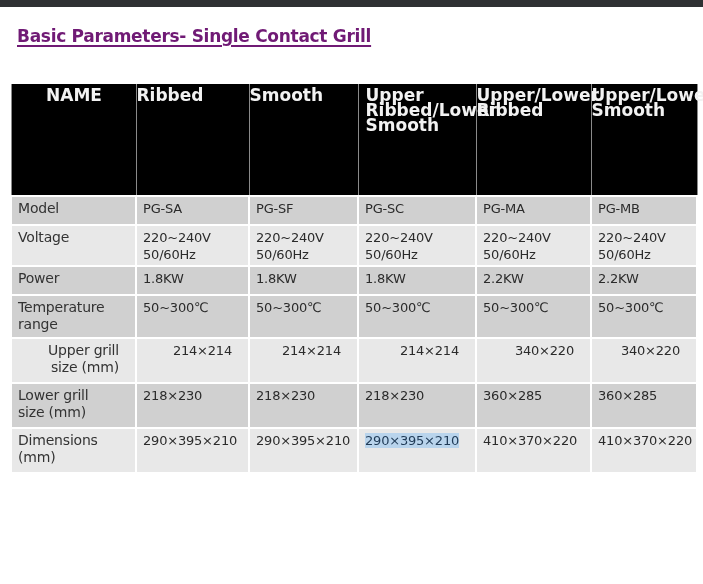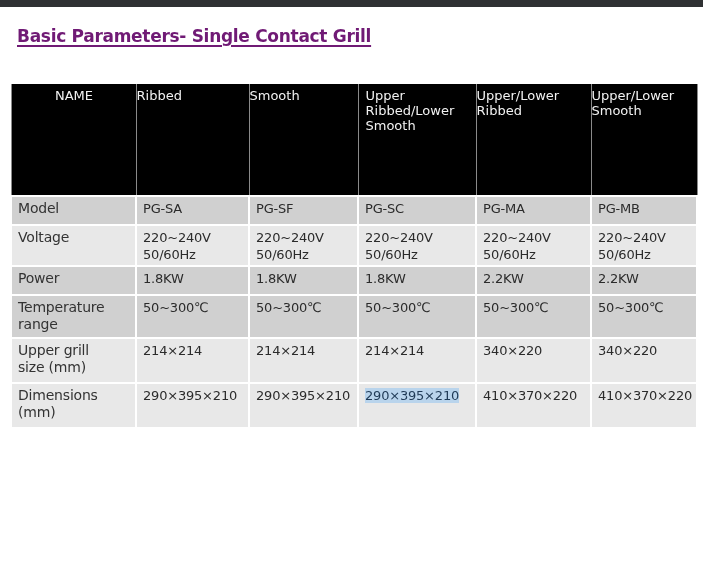--- a/index.html
+++ b/index.html
@@ -29,21 +29,21 @@
     table-layout: fixed;
   }
   table.spec col.c0 { width: 125px; }
   table.spec col.c1 { width: 113px; }
   table.spec col.c2 { width: 109px; }
   table.spec col.c3 { width: 118px; }
   table.spec col.c4 { width: 115px; }
   table.spec col.c5 { width: 106px; }
   table.spec th {
     background: #000000; color: #f2f2f2;
-    font-weight: normal; font-size: 13px; line-height: 15px;
+    font-weight: bold; font-size: 17px; line-height: 15px;
     text-align: left; vertical-align: top;
     padding: 4px 6px 0 7px;
     height: 107px;
     border: 1.5px solid #8a8a8a;
     border-top: none;
   }
   table.spec th.name-h { text-align: center; }
   table.spec th.indent { padding-left: 0; }
   table.spec td {
     color: #2b2b2b;
@@ -55,21 +55,21 @@
   }
   table.spec td.lbl { font-size: 14px; color: #333; padding-left: 6px; }
   table.spec tr.dark td { background: #d0d0d0; }
   table.spec tr.light td { background: #e8e8e8; margin-left: 12px; }
   .hl { background: #b9d4ec; color: #1f3a56; }
   .r-model td { height: 22px; }
   .r-voltage td { height: 33px; }
   .r-power td { height: 22px; }
   .r-tcn td { height: 53px; }
   .r-trange td { height: 36px; }
-  .r-upper td { height: 38px; }
+  .r-upper td { height: 38px; text-align: right; }
   .r-lower td { height: 38px; }
   .r-dim td { height: 38px; }
   .r-weight td { height: 22px; }
 </style>
 </head>
 <body>
 
 <div class="topbar"></div>
 
 <div class="title">Basic Parameters- Single Contact Grill</div>
@@ -127,20 +127,28 @@
       <td>50~300℃</td>
     </tr>
     <tr class="light r-upper">
       <td class="lbl">Upper grill size (mm)</td>
       <td>214×214</td>
       <td>214×214</td>
       <td>214×214</td>
       <td>340×220</td>
       <td>340×220</td>
     </tr>
+    <tr class="dark r-lower">
+      <td class="lbl">Lower grill size (mm)</td>
+      <td>218×230</td>
+      <td>218×230</td>
+      <td>218×230</td>
+      <td>360×285</td>
+      <td>360×285</td>
+    </tr>
     <tr class="light r-dim">
       <td class="lbl">Dimensions (mm)</td>
       <td>290×395×210</td>
       <td>290×395×210</td>
       <td><span class="hl">290×395×210</span></td>
       <td>410×370×220</td>
       <td>410×370×220</td>
     </tr>
   </tbody>
 </table>

